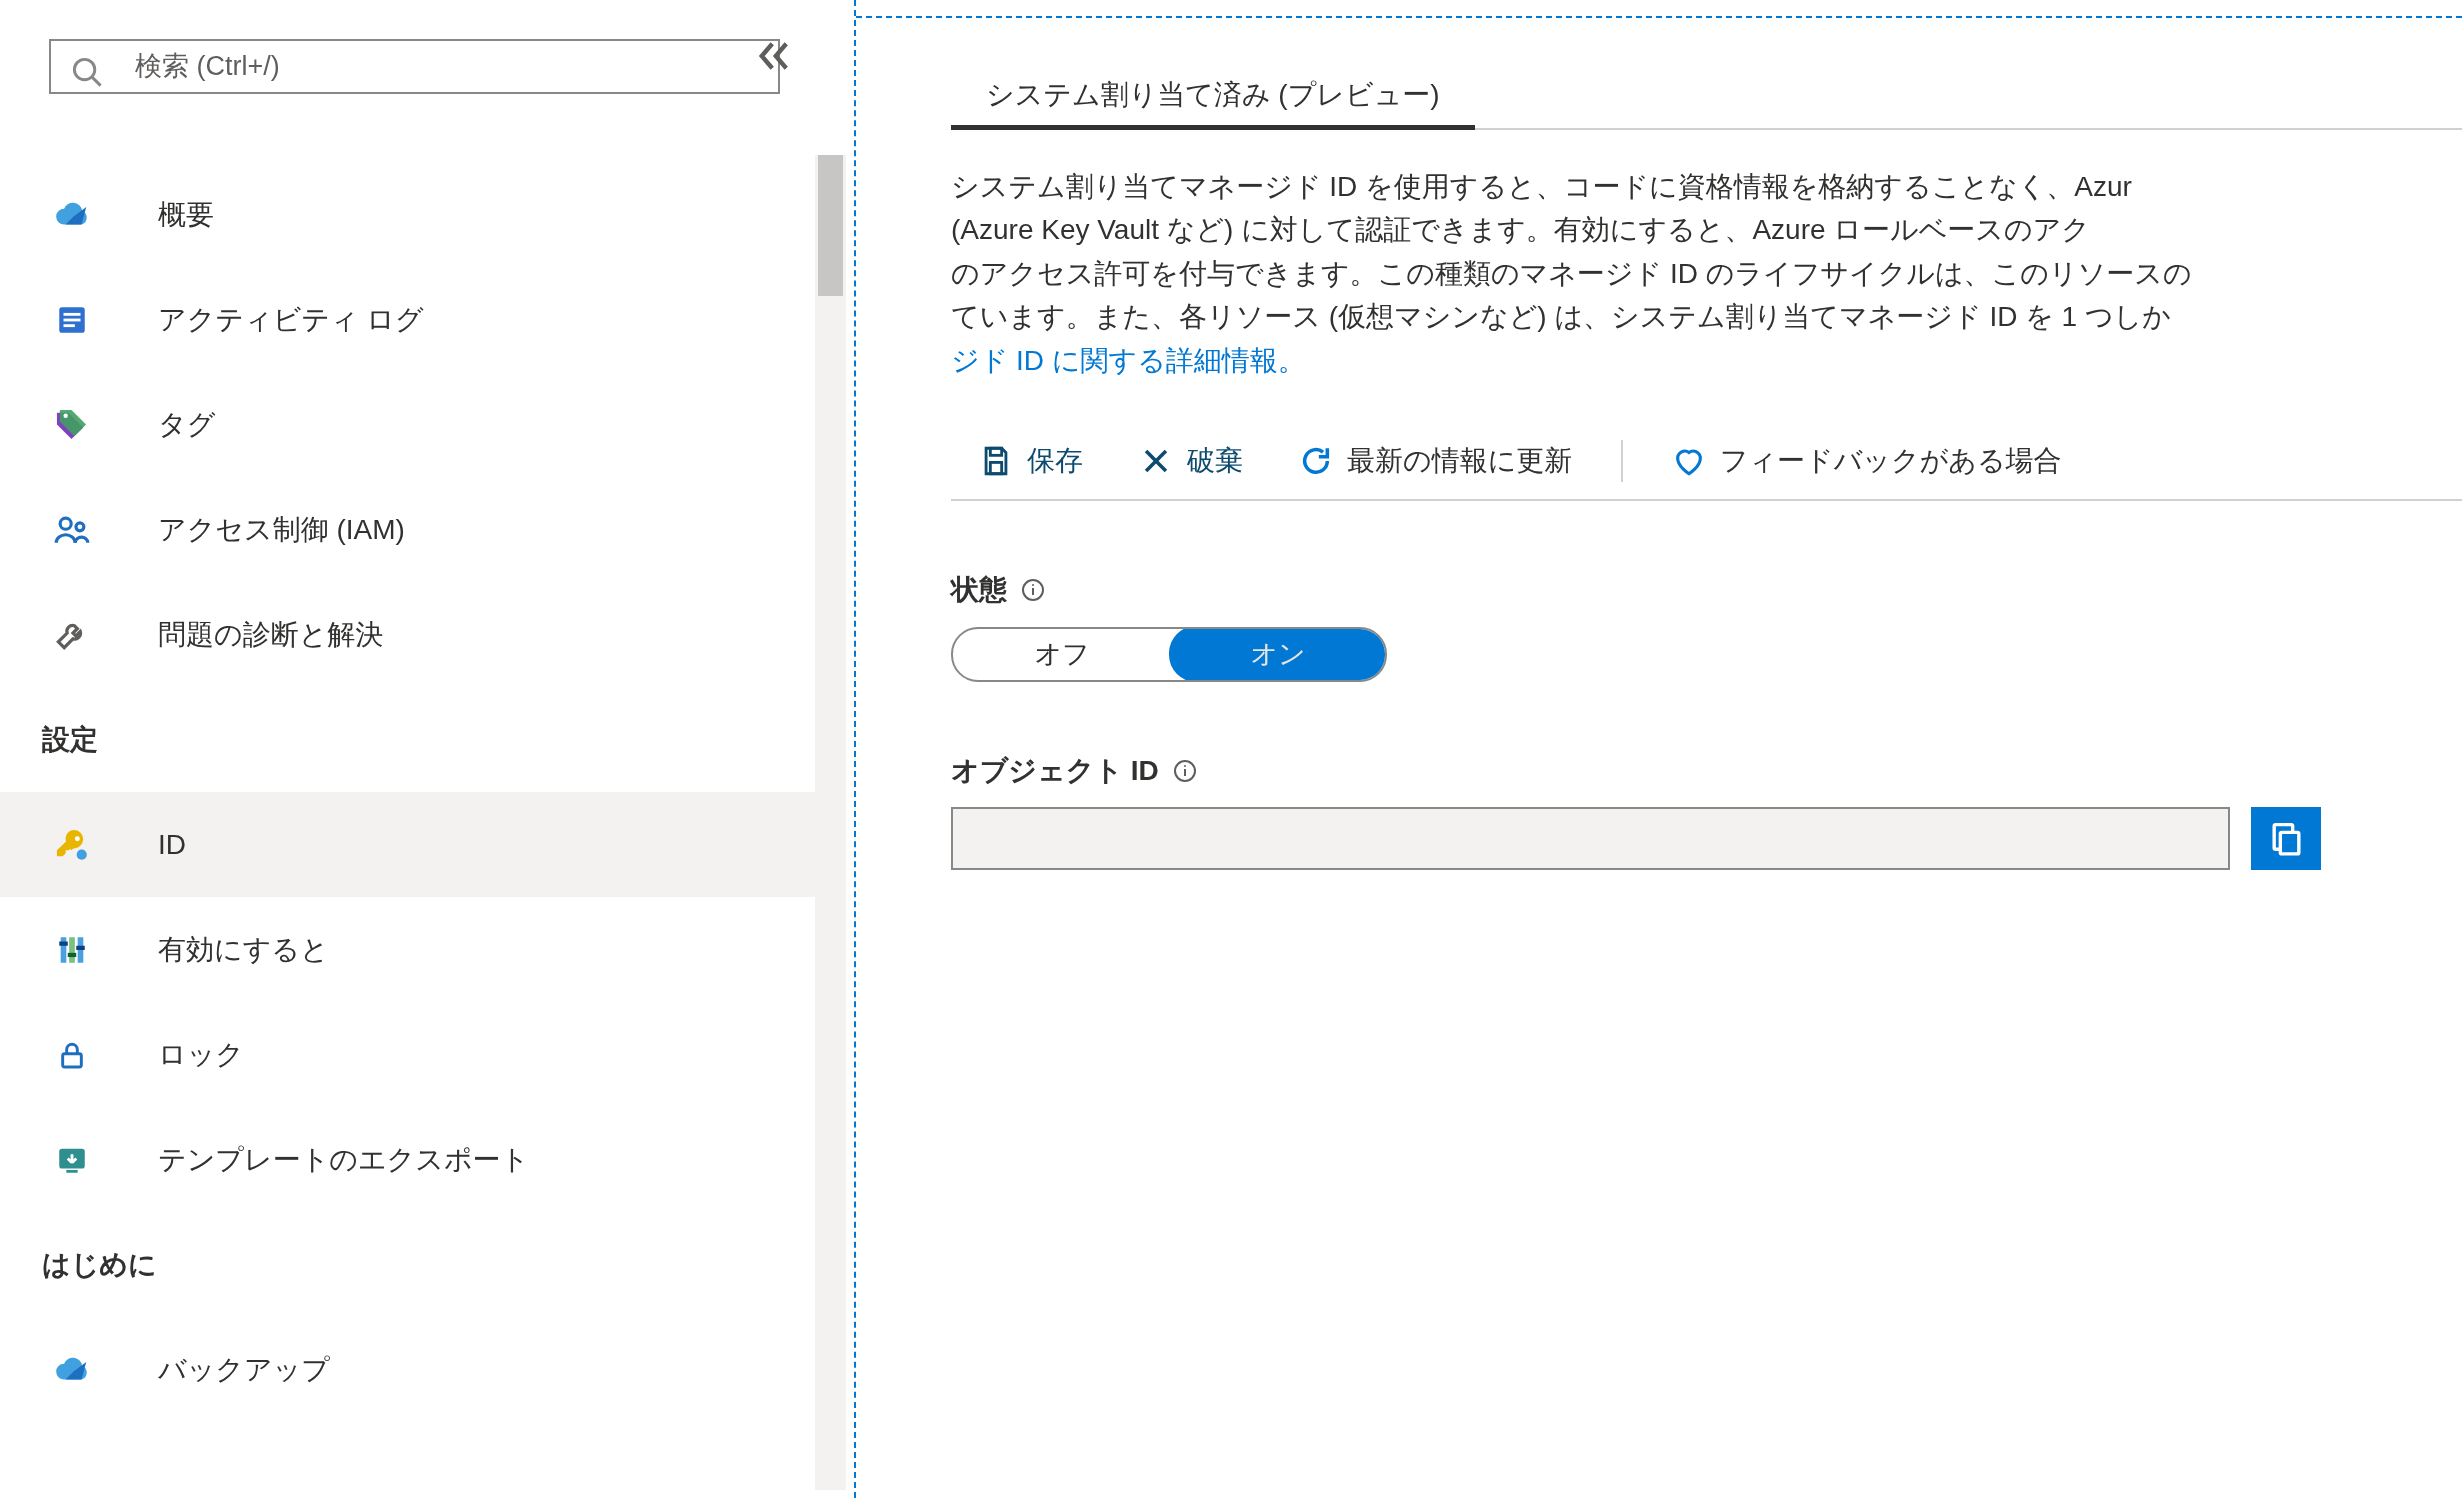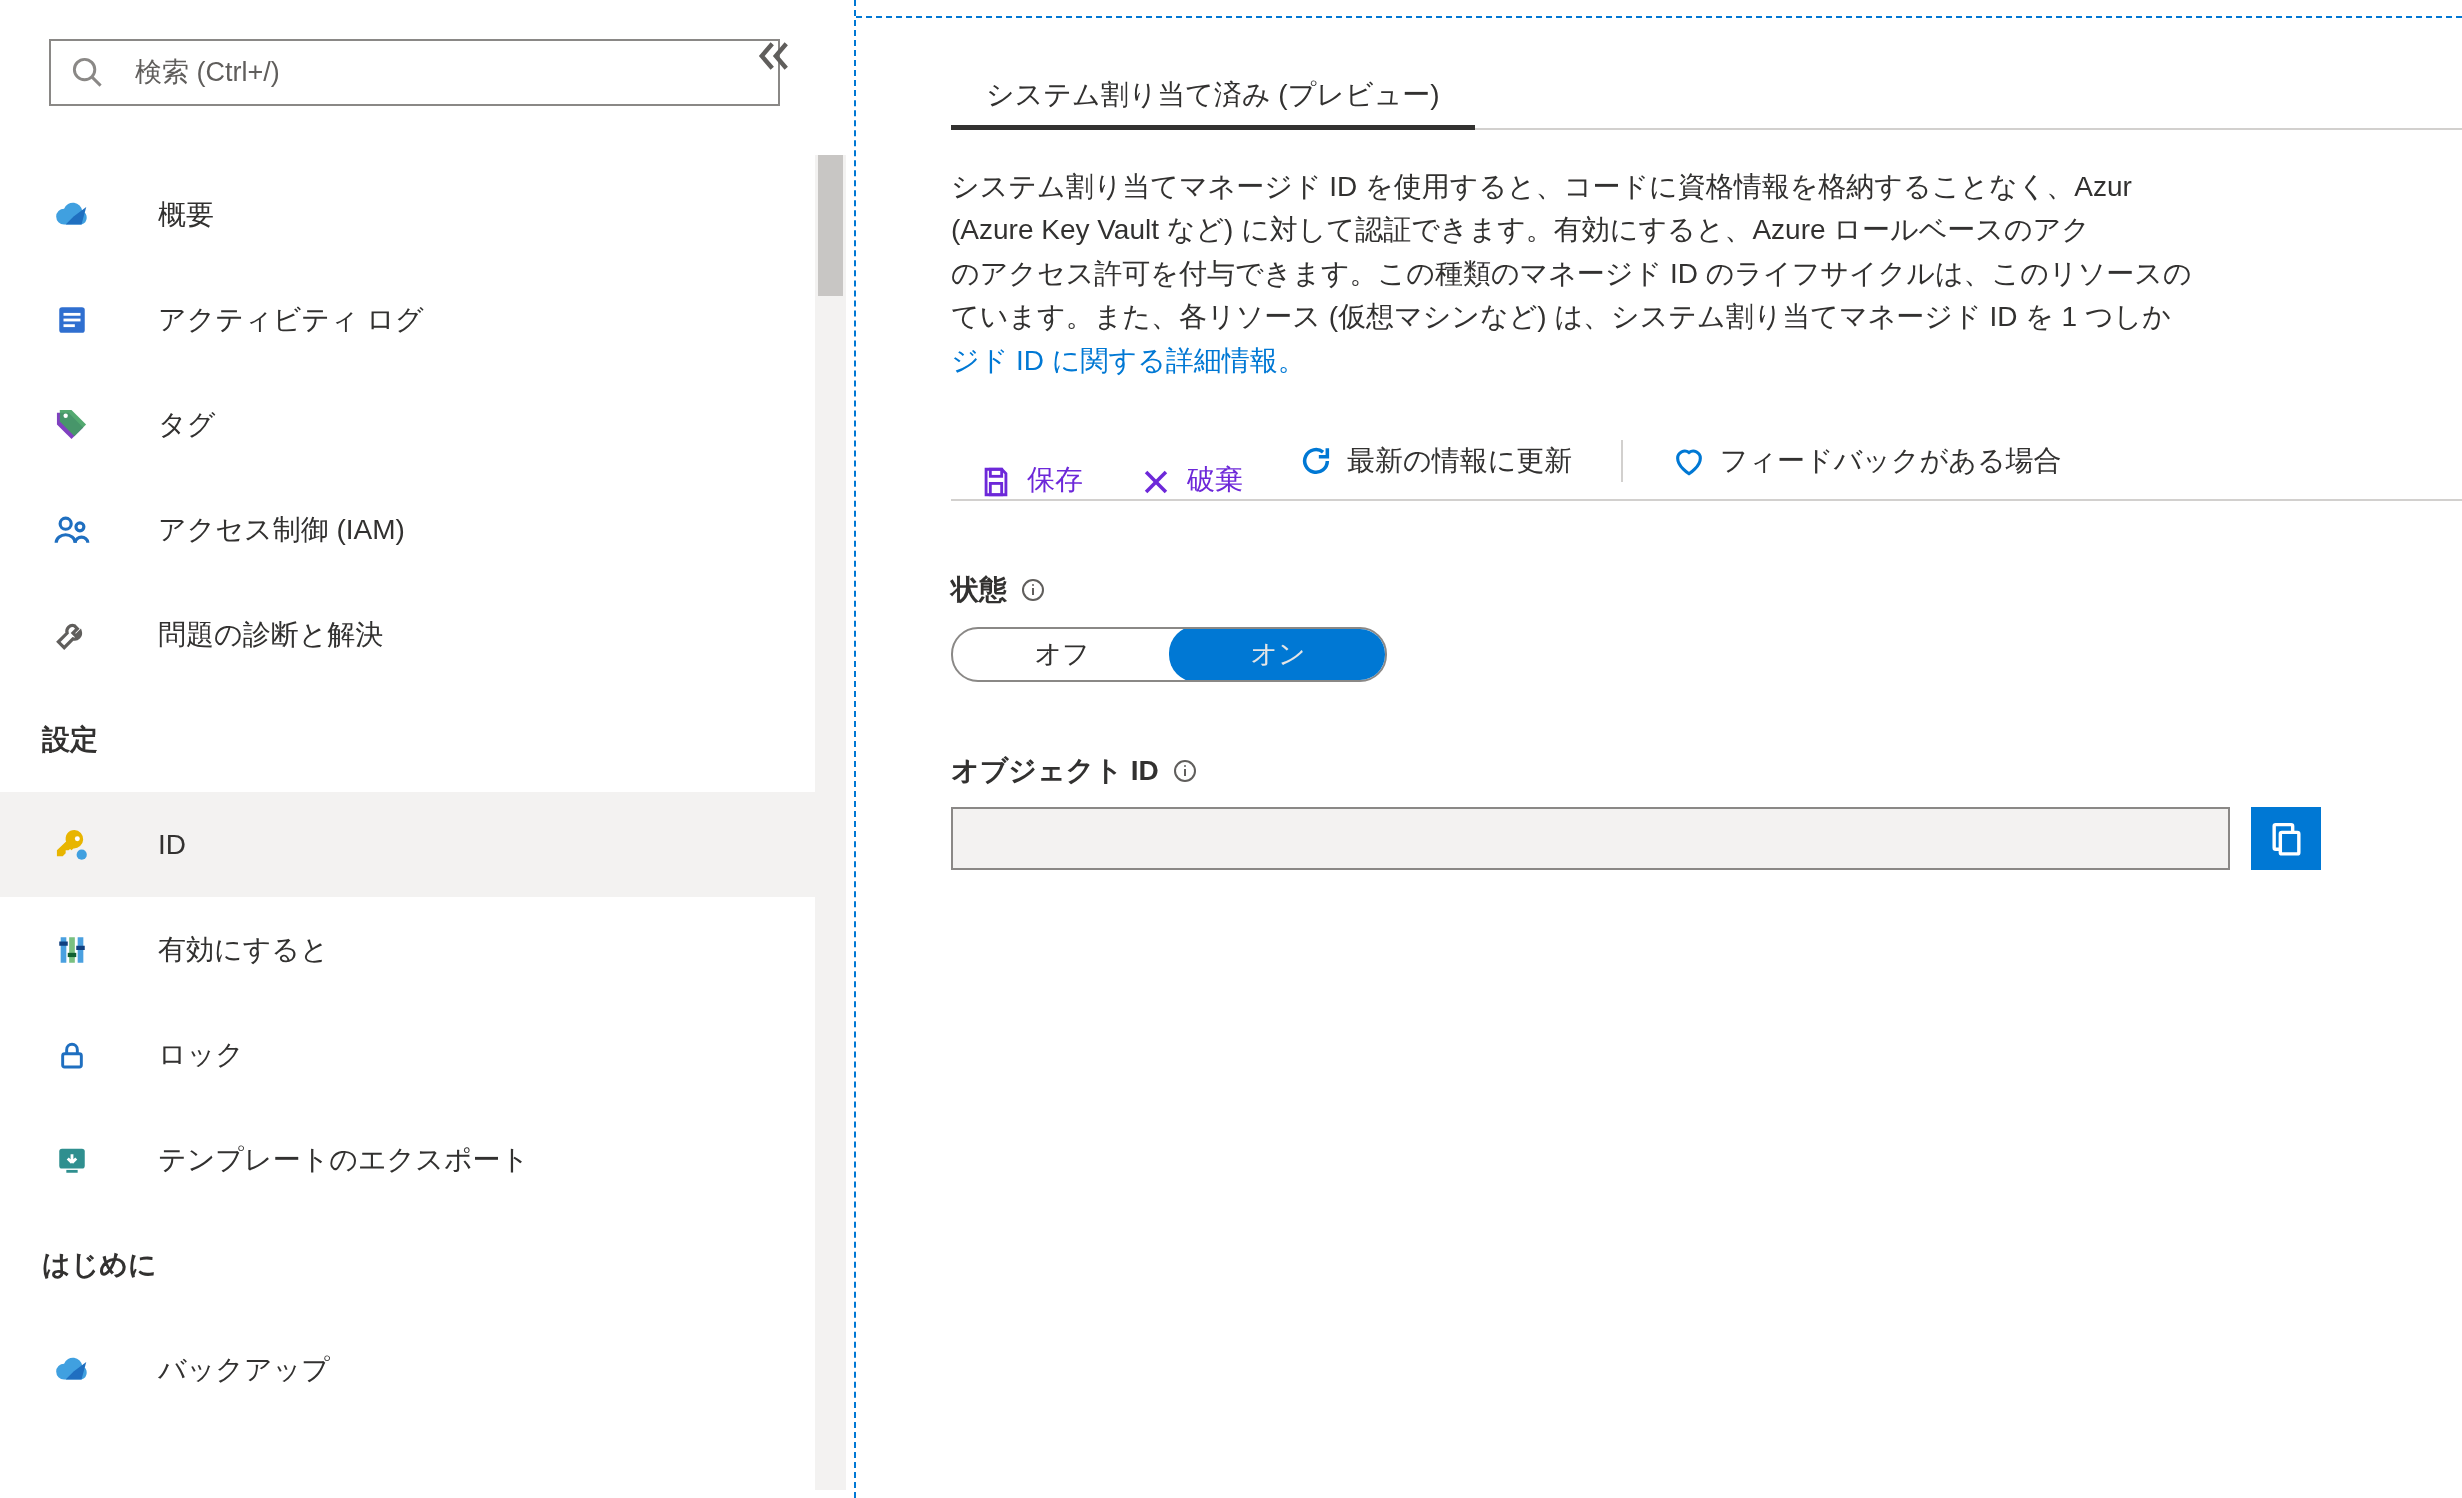--- a/index.html
+++ b/index.html
@@ -29,21 +29,21 @@
     top: 0;
     width: 815px;
     height: 100%;
   }
 
   .search-wrap {
     position: absolute;
     left: 49px;
     top: 39px;
     width: 731px;
-    height: 67px;
+    height: 55px;
   }
   .search-input {
     width: 100%;
     height: 100%;
     border: 2.1px solid #8a8886;
     padding-left: 84px;
     font-size: 27px;
     color: #605e5c;
     background: #ffffff;
   }
@@ -184,21 +184,21 @@
   }
   .tool-btn {
     display: flex;
     align-items: center;
     gap: 14px;
     font-size: 28px;
     padding: 0 28px;
     height: 100%;
     cursor: pointer;
   }
-  .tool-btn.disabled { color: #6d28d9; cursor: default; align-items: flex-end; }
+  .tool-btn.disabled { color: #0c4a6e; cursor: default; }
   .tool-btn .ico { width: 34px; height: 34px; }
   .tool-btn.enabled .ico { color: #0078d4; }
   .tool-divider {
     width: 1.4px;
     height: 42px;
     background: #d2d0ce;
     margin: 0 21px;
   }
 
   .field-block { margin-top: 70px; }

